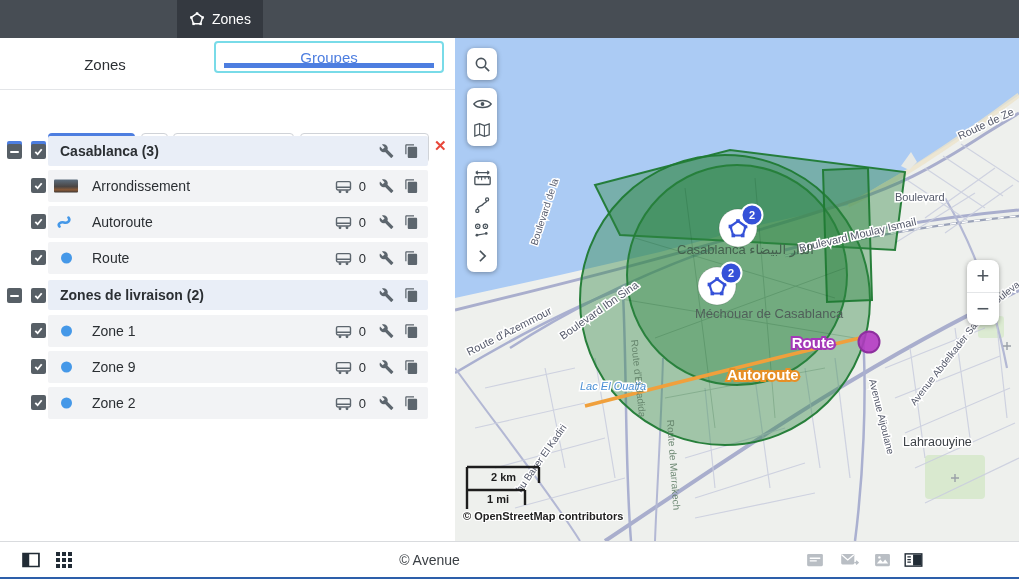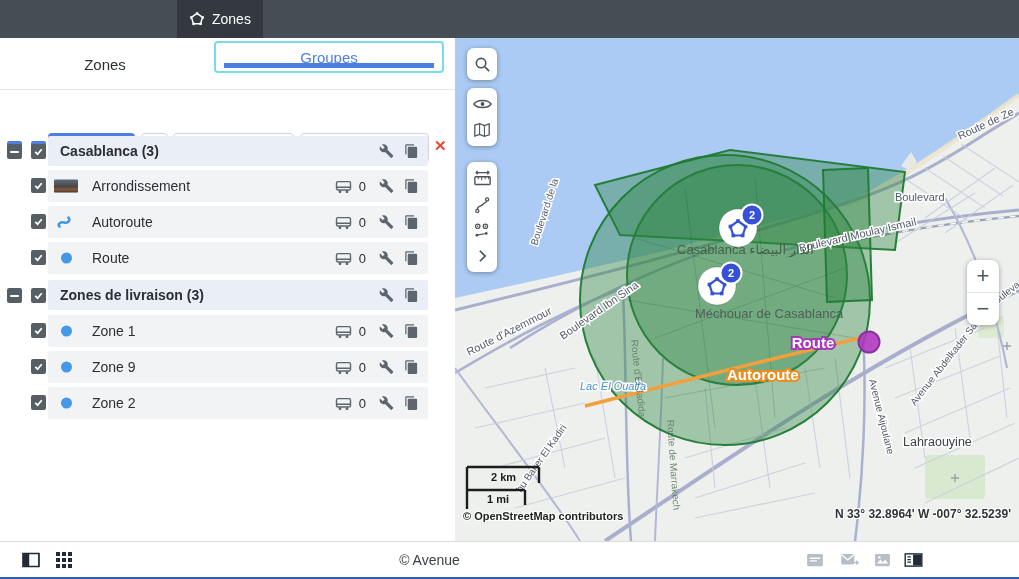--- a/index.html
+++ b/index.html
@@ -269,21 +269,21 @@
 
       <span class="cb cb-dark row-cb" style="left:7px; top:250px;">
           <span class="minusbar"></span>
         </span>
       <span class="cb cb-dark row-cb" style="left:31px; top:250px;">
         <svg width="11" height="11" viewBox="0 0 12 12">
             <path d="M2.5 6.5l2.5 2.5 4.5-5.5" stroke="#fff" stroke-width="2" fill="none"></path>
           </svg>
       </span>
       <div class="rowbox grp" style="top:242px;">
-        <span class="nm">Zones de livraison (3)</span>
+        <span class="nm">Zones de livraison (2)</span>
         <span class="act wrench">
             <svg width="15" height="15" viewBox="0 0 24 24">
               <path fill="#5d666e" d="M22.7 19l-9.1-9.1c.9-2.3.4-5-1.5-6.9-2-2-5-2.4-7.4-1.3L9 6 6 9 1.6 4.7C.4 7.1.9 10.1 2.9 12.1c1.9 1.9 4.6 2.4 6.9 1.5l9.1 9.1c.4.4 1 .4 1.4 0l2.3-2.3c.5-.4.5-1.1.1-1.4z"></path>
             </svg>
           </span>
         <span class="act copy">
             <svg width="15" height="15" viewBox="0 0 24 24">
               <path fill="#5d666e" d="M16 1H4c-1.1 0-2 .9-2 2v14h2V3h12V1zm3 4H8c-1.1 0-2 .9-2 2v14c0 1.1.9 2 2 2h11c1.1 0 2-.9 2-2V7c0-1.1-.9-2-2-2z"></path>
             </svg>
           </span>
@@ -579,21 +579,20 @@
 
     <div class="scalebar">
       <svg width="92" height="48" viewBox="0 0 92 48">
         <path d="M2,2 V44 M2,2 H74 M74,2 V18 M2,25 H60 M60,25 V40" fill="none" stroke="#1d1d1d" stroke-width="2.4"></path>
       </svg>
       <span class="scale-txt" style="left:26px; top:6px;">2 km</span>
       <span class="scale-txt" style="left:22px; top:28px;">1 mi</span>
     </div>
 
     <div class="attribution">© OpenStreetMap contributors</div>
-    <div class="coords">N 33° 32.8964' W -007° 32.5239'</div>
   </div>
 
   <div class="bottombar">
     <span class="bb-ico" style="left:22px;">
       <svg width="18" height="15" viewBox="0 0 20 17">
           <rect x="1" y="1" width="18" height="15" fill="none" stroke="#222c36" stroke-width="2"></rect>
           <rect x="1" y="1" width="7" height="15" fill="#222c36"></rect>
         </svg>
     </span>
     <span class="bb-ico" style="left:56px;">

